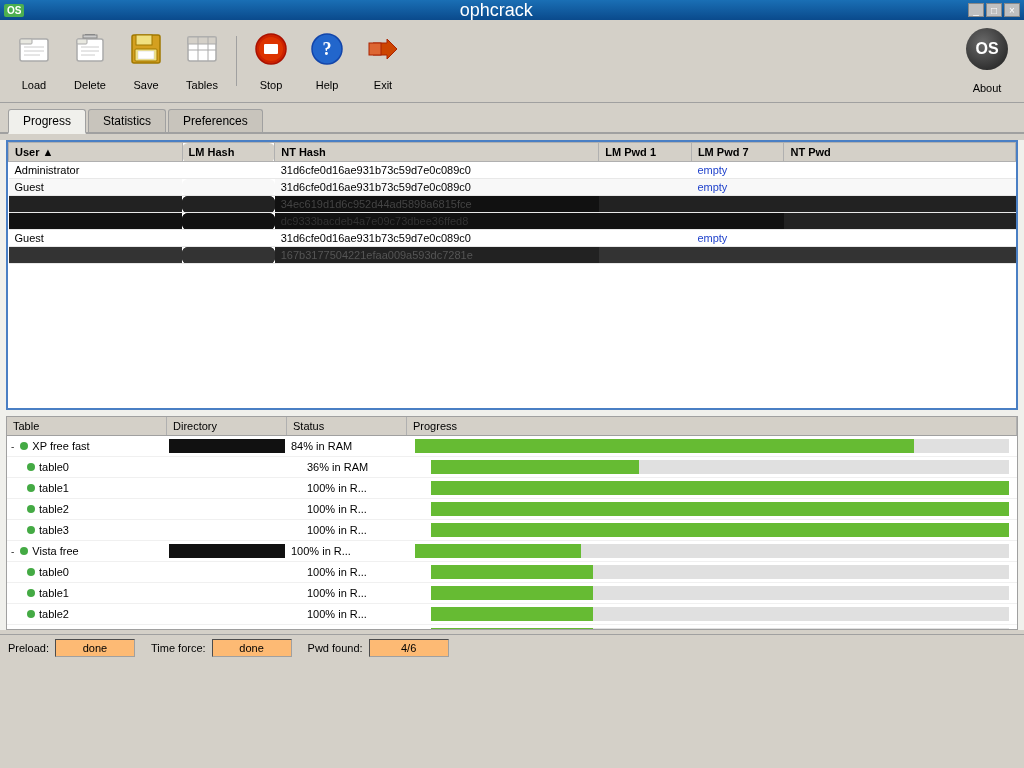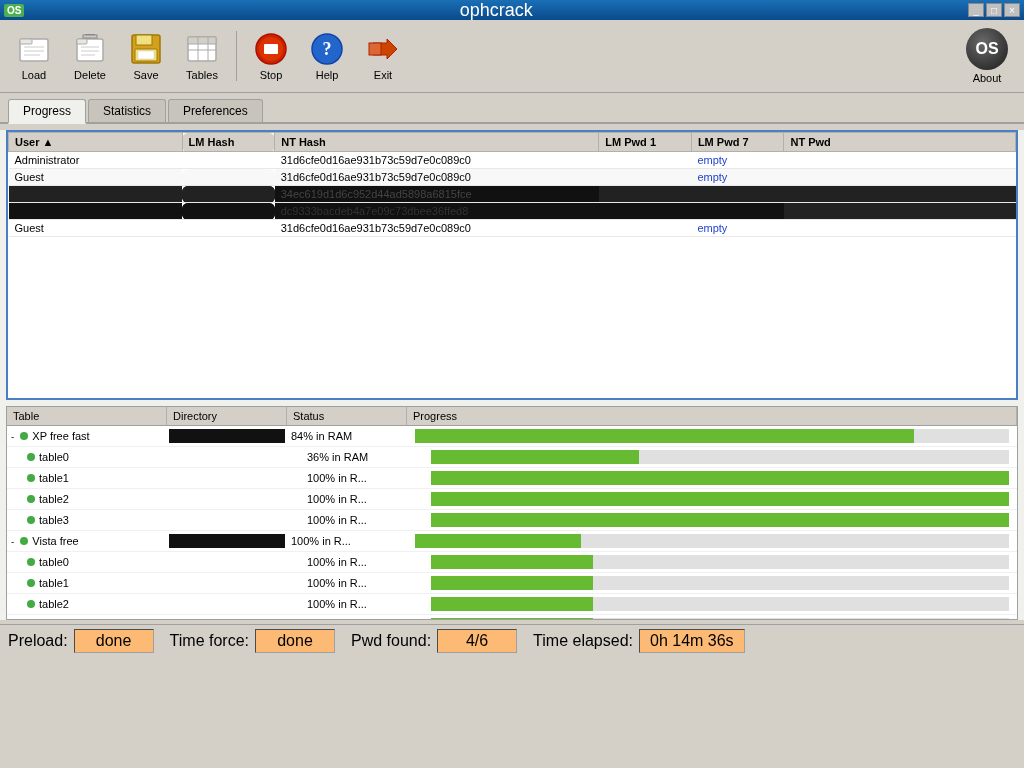--- a/index.html
+++ b/index.html
@@ -60,21 +60,21 @@
       align-items: center;
       padding: 4px 8px;
       cursor: pointer;
       min-width: 52px;
     }
     .toolbar-icon {
       width: 36px; height: 36px;
       display: flex; align-items: center; justify-content: center;
       font-size: 22px;
     }
-    .toolbar-label { font-size: 11px; margin-top: 2px; }
+    .toolbar-label { font-size: 11px; margin-top: 12px; }
     .toolbar-sep { width: 1px; height: 50px; background: #a0a0a0; margin: 0 4px; }
     #about-btn {
       margin-left: auto;
       display: flex;
       flex-direction: column;
       align-items: center;
       padding: 4px 8px;
       cursor: pointer;
     }
     #about-icon {
@@ -181,21 +181,21 @@
     .tree-indent { padding-left: 16px; }
     .collapse-btn { cursor: pointer; color: #333; margin-right: 2px; font-size: 10px; }
     
     #statusbar {
       background: #d4d0c8;
       border-top: 1px solid #a0a0a0;
       padding: 4px 8px;
       display: flex;
       align-items: center;
       gap: 16px;
-      font-size: 16px;
+      font-size: 11px;
     }
     .status-item { display: flex; align-items: center; gap: 6px; }
     .status-value {
       background: #fdba74;
       border: 1px inset #a0a0a0;
       padding: 2px 10px;
       min-width: 80px;
       text-align: center;
     }
   </style>
@@ -369,20 +369,28 @@
 
         <tr>
           <td class="col-user">Guest</td>
           <td class="col-lmhash"></td>
           <td class="col-nthash">31d6cfe0d16ae931b73c59d7e0c089c0</td>
           <td class="col-lmpwd1"></td>
           <td class="col-lmpwd2 empty-pwd">empty</td>
           <td class="col-ntpwd"></td>
         </tr>
 
+        <tr style="background:#222;">
+          <td class="col-user" style="background:#333;"></td>
+          <td class="col-lmhash" style="background:#333;"></td>
+          <td class="col-nthash" style="color:#555;">167b3177504221efaa009a593dc7281e</td>
+          <td class="col-lmpwd1" style="background:#333;"></td>
+          <td class="col-lmpwd2" style="background:#333;"></td>
+          <td class="col-ntpwd" style="background:#333;"></td>
+        </tr>
       </tbody>
     </table>
   </div>
 
   <div id="lower-panel">
 
     <div id="tables-header">
       <div>Table</div>
       <div>Directory</div>
       <div>Status</div>
@@ -540,17 +548,13 @@
     <span class="status-value">done</span>
   </div>
   <div class="status-item">
     <span>Time force:</span>
     <span class="status-value">done</span>
   </div>
   <div class="status-item">
     <span>Pwd found:</span>
     <span class="status-value">4/6</span>
   </div>
-  <div class="status-item">
-    <span>Time elapsed:</span>
-    <span class="status-value">0h 14m 36s</span>
-  </div>
 </div>
 
 </body></html>

